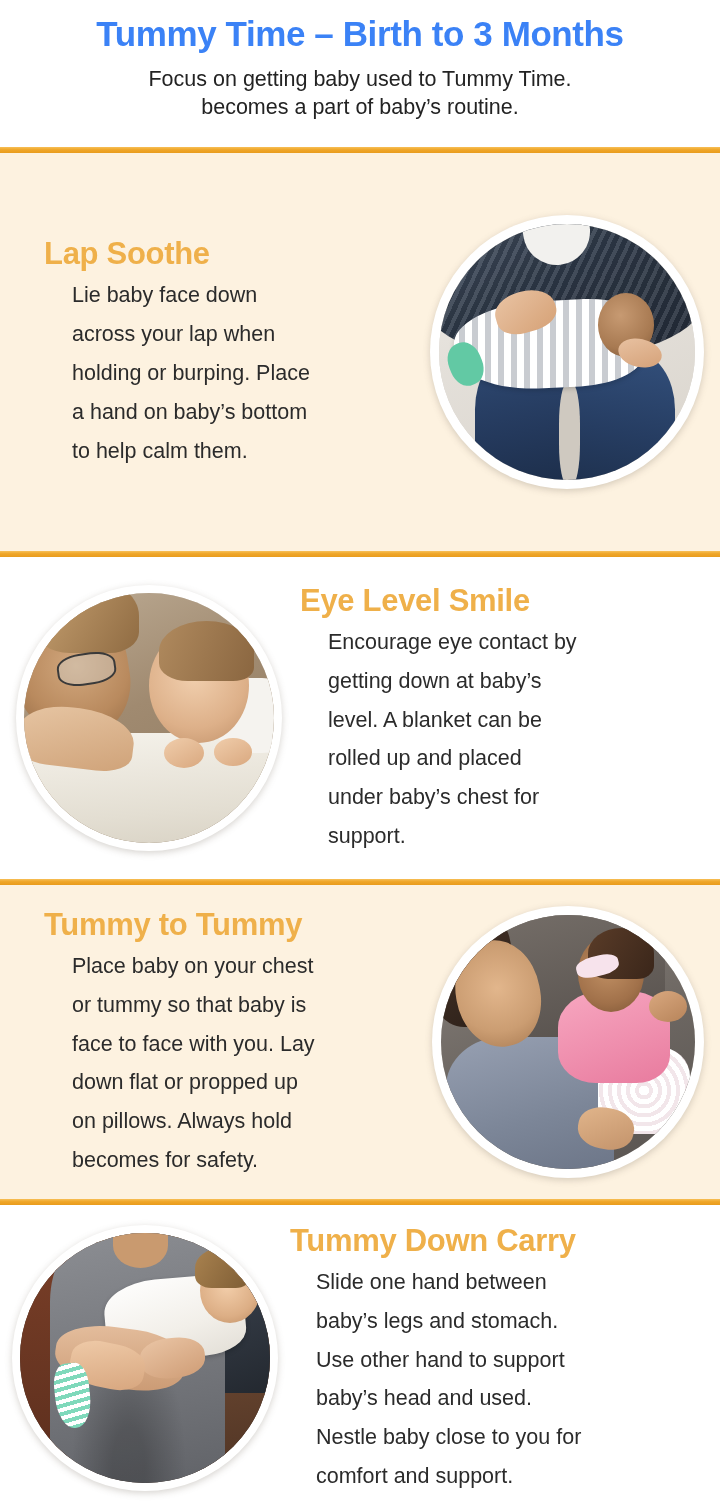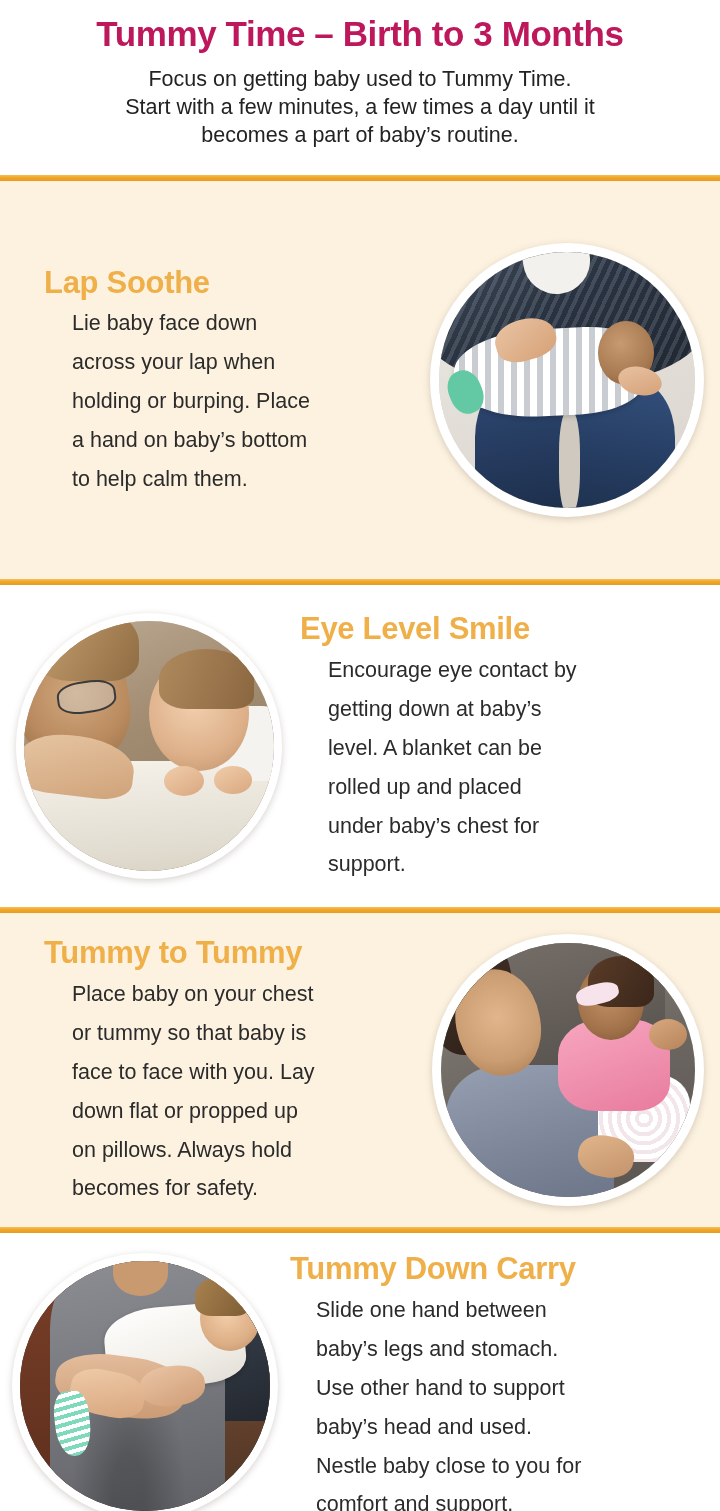--- a/index.html
+++ b/index.html
@@ -22,21 +22,21 @@
     background: #ffffff;
   }
 
   
   .header {
     background: #ffffff;
     padding: 16px 22px 14px 22px;
     text-align: center;
   }
   .header-title {
-    color: #be185d;
+    color: #3b82f6;
     font-size: 35px;
     font-weight: bold;
     letter-spacing: -0.4px;
     line-height: 1.05;
     margin: 0 0 8px 0;
     white-space: nowrap;
   }
   .header-sub {
     color: #232323;
     font-size: 21.5px;
@@ -382,21 +382,20 @@
 </style>
 </head>
 <body>
 
 <div class="page">
 
   <div class="header">
     <h1 class="header-title">Tummy Time – Birth to 3 Months</h1>
     <div class="header-sub">
       <div>Focus on getting baby used to Tummy Time.</div>
-      <div>Start with a few minutes, a few times a day until it</div>
       <div>becomes a part of baby’s routine.</div>
     </div>
   </div>
 
   <div class="divider"></div>
 
   <div class="section cream" style="height:398px; padding:0 16px 0 16px;">
     <div class="sec-text" style="padding-left:28px; padding-right:6px;">
       <div class="sec-heading">Lap Soothe</div>
       <div class="sec-body" style="padding-left:28px;">

